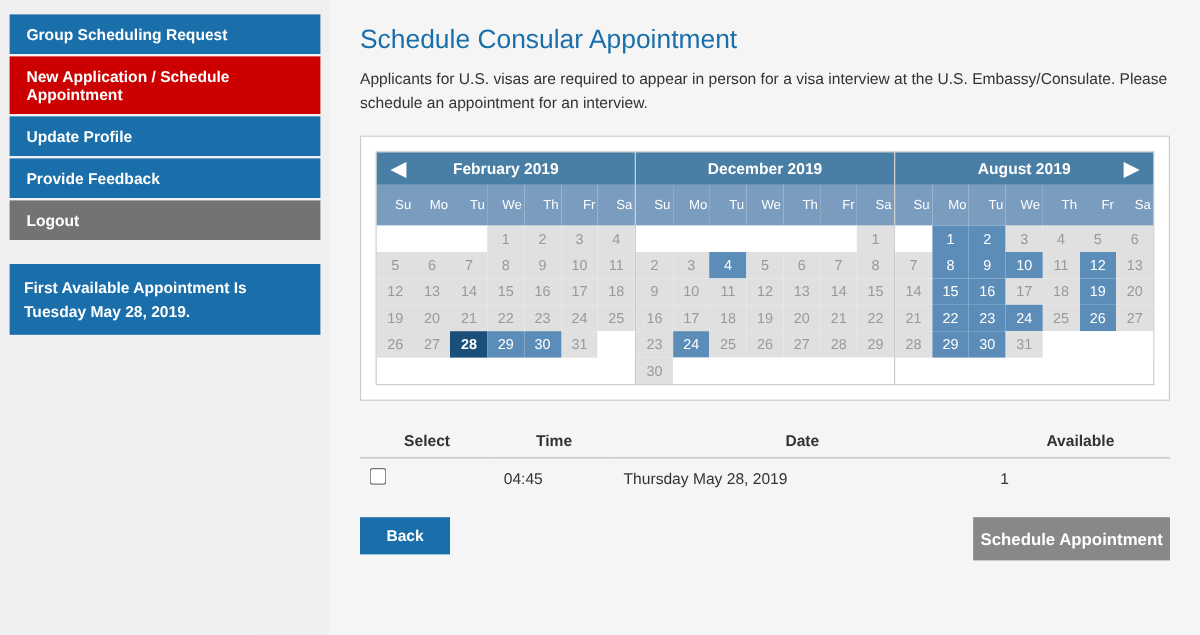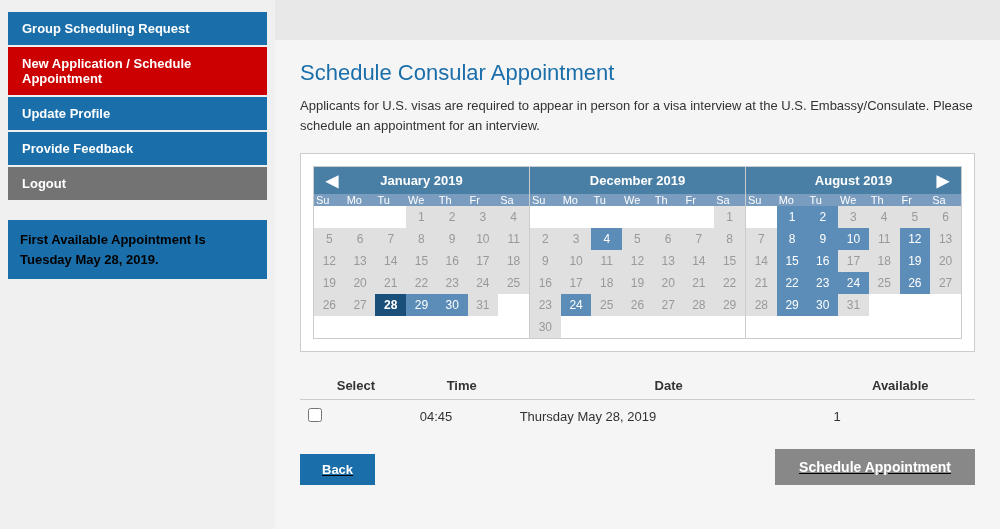--- a/index.html
+++ b/index.html
@@ -27,33 +27,32 @@
     }
     .sidebar-item.blue {
       background: #1a6eaa;
     }
     .sidebar-item.gray {
       background: #737373;
     }
     .sidebar-info {
       margin: 20px 8px 10px;
       background: #1a6eaa;
-      color: #000000;
+      color: #ffffff;
       padding: 10px 12px;
       font-size: 13px;
       font-weight: bold;
       line-height: 1.5;
     }
 
     
     #main {
       flex: 1;
       padding: 20px 25px;
       background: #f5f5f5;
-      margin-top: 40px;
     }
     h1.page-title {
       font-size: 22px;
       font-weight: normal;
       color: #1a6eaa;
       margin-bottom: 10px;
     }
     .page-desc {
       font-size: 13px;
       color: #333;
@@ -101,22 +100,22 @@
     }
     .cal-nav.left { left: 4px; }
     .cal-nav.right { right: 4px; }
     .calendar-grid {
       width: 100%;
       border-collapse: collapse;
     }
     .calendar-grid th {
       background: #7a9cbf;
       color: white;
-      text-align: left;
-      padding: 0 2px;
+      text-align: right;
+      padding: 11px 2px;
       font-size: 11px;
       font-weight: normal;
       width: 14.28%;
     }
     .calendar-grid td {
       text-align: center;
       padding: 4px 2px;
       font-size: 12px;
       color: #555;
       border: none;
@@ -147,37 +146,36 @@
     }
     input[type="checkbox"] {
       width: 14px;
       height: 14px;
     }
 
     
     .btn-row {
       display: flex;
       justify-content: space-between;
-      align-items: flex-end;
-      text-decoration: underline;
+      align-items: flex-start;
     }
     .btn-back {
       background: #1a6eaa;
       color: white;
       border: none;
       padding: 8px 22px;
       font-size: 13px;
       cursor: pointer;
       font-weight: bold;
     }
     .btn-schedule {
       background: #888;
       color: white;
       border: none;
-      padding: 10px 24px;
+      padding: 10px 6px;
       font-size: 14px;
       cursor: pointer;
       font-weight: bold;
     }
   </style>
 </head>
 <body>
 
 <div id="sidebar">
   <div class="sidebar-item blue">Group Scheduling Request</div>
@@ -191,21 +189,21 @@
 <div id="main">
   <h1 class="page-title">Schedule Consular Appointment</h1>
   <p class="page-desc">Applicants for U.S. visas are required to appear in person for a visa interview at the U.S. Embassy/Consulate. Please schedule an appointment for an interview.</p>
 
   <div class="calendar-container">
     <div class="calendars-row" id="calendars-row">
 
     <div class="calendar">
           <div class="calendar-header">
             <span class="cal-nav left">◀</span>
-            <span>January 2019</span>
+            <span>February 2019</span>
           </div>
           <table class="calendar-grid">
             <thead>
               <tr>
                 <th>Su</th>
                 <th>Mo</th>
                 <th>Tu</th>
                 <th>We</th>
                 <th>Th</th>
                 <th>Fr</th>

